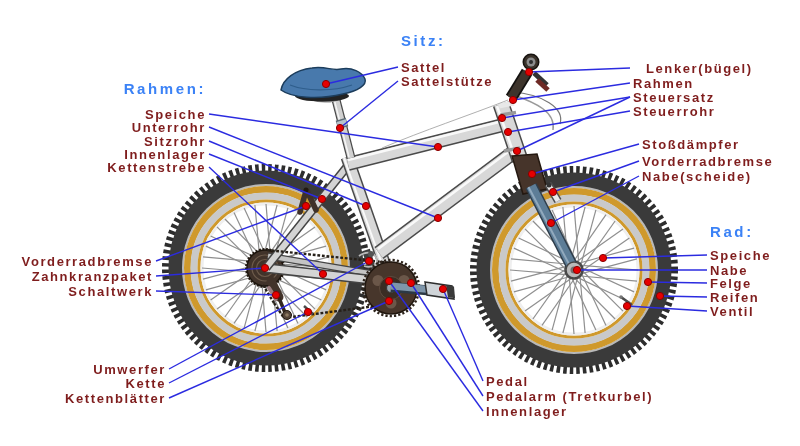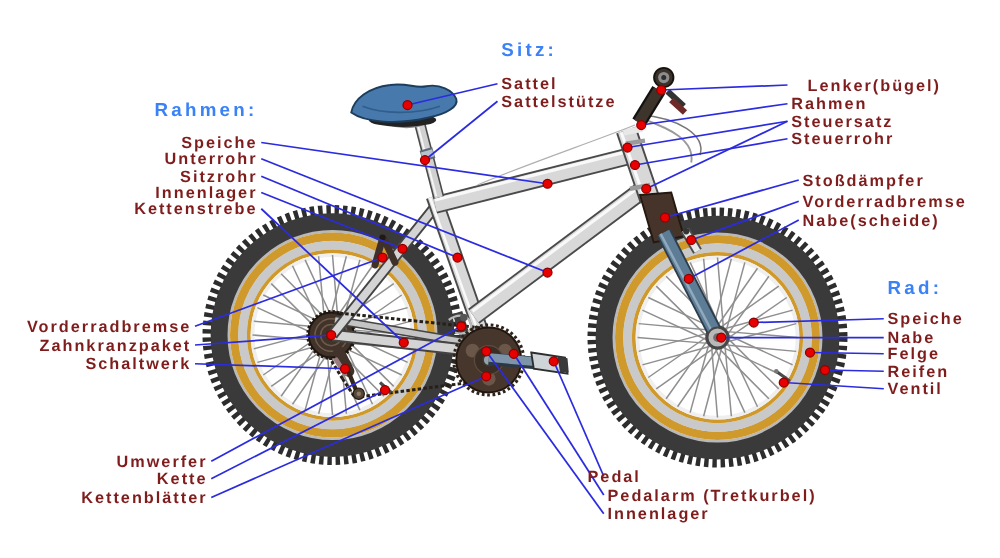--- a/index.html
+++ b/index.html
@@ -284,20 +284,20 @@
       <div class="lbl" style="top: 270px; left: 710px;">Nabe</div>
       <div class="lbl" style="top: 283px; left: 710px;">Felge</div>
       <div class="lbl" style="top: 297px; left: 710px;">Reifen</div>
       <div class="lbl" style="top: 311px; left: 710px;">Ventil</div>
       <div class="lbl r" style="top: 261px; right: 647px;">Vorderradbremse</div>
       <div class="lbl r" style="top: 276px; right: 647px;">Zahnkranzpaket</div>
       <div class="lbl r" style="top: 291px; right: 647px;">Schaltwerk</div>
       <div class="lbl r" style="top: 369px; right: 634px;">Umwerfer</div>
       <div class="lbl r" style="top: 383px; right: 634px;">Kette</div>
       <div class="lbl r" style="top: 398px; right: 634px;">Kettenblätter</div>
-      <div class="lbl" style="top: 381px; left: 470px;">Pedal</div>
+      <div class="lbl" style="top: 381px; left: 486px;">Pedal</div>
       <div class="lbl" style="top: 396px; left: 486px;">Pedalarm (Tretkurbel)</div>
       <div class="lbl" style="top: 411px; left: 486px;">Innenlager</div>
       <div class="hd" style="top: 40px; left: 401px;">Sitz:</div>
       <div class="hd" style="top: 88px; right: 594px;">Rahmen:</div>
       <div class="hd" style="top: 231px; left: 710px;">Rad:</div>
     </div>
 </div>
 
 </body></html>

